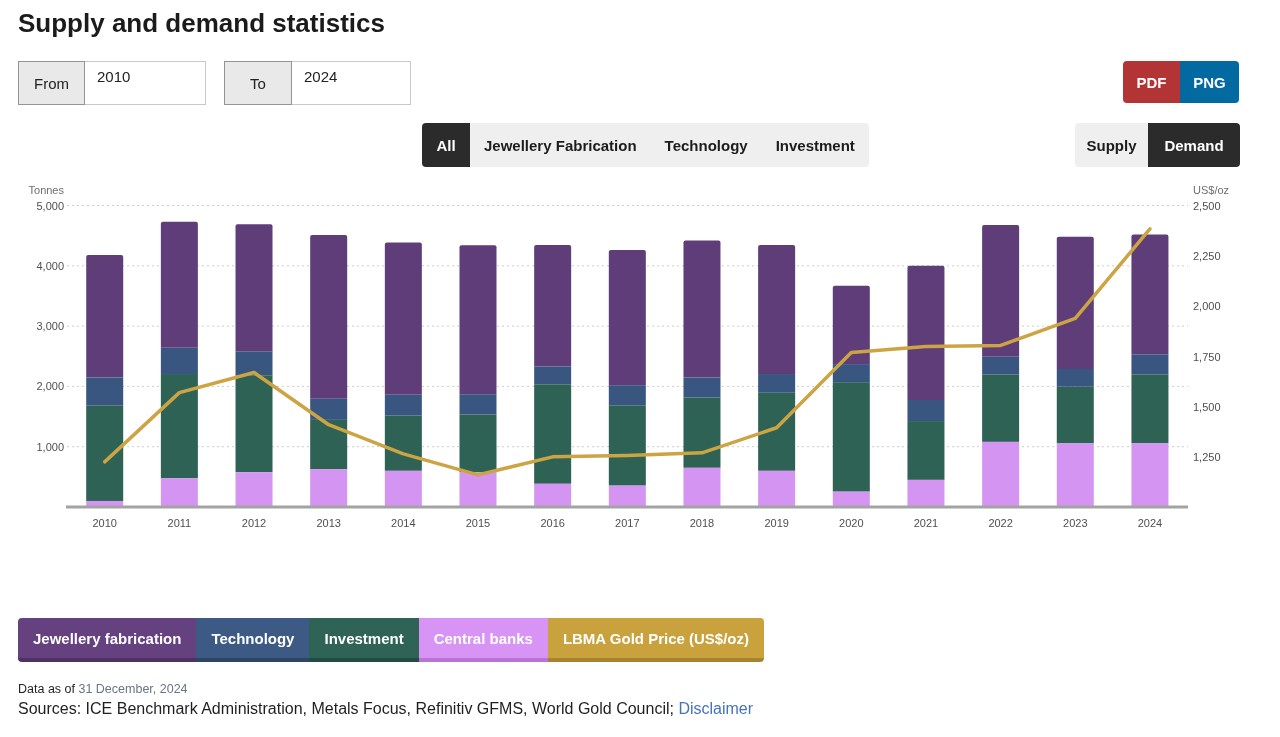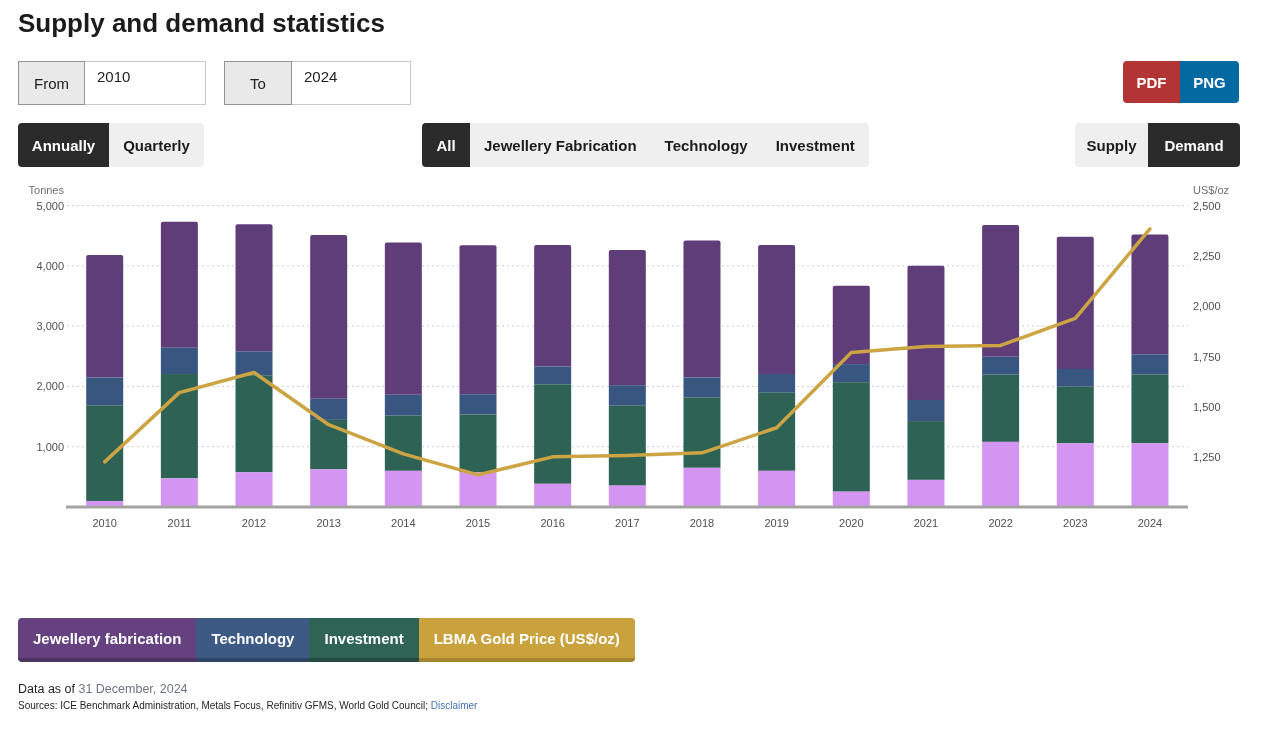--- a/index.html
+++ b/index.html
@@ -45,21 +45,21 @@
 
   
   #legend { position:absolute; left:18px; top:618px; display:flex; }
   .legend-item { height:44px; padding:0 15px; display:flex; align-items:center; justify-content:center; color:#fff; font-size:15px; font-weight:700; border-bottom:4px solid transparent; cursor:pointer; }
   .legend-item:first-child { border-radius:4px 0 0 4px; }
   .legend-item:last-child { border-radius:0 4px 4px 0; }
 
   
   .footer-line1 { position:absolute; left:18px; top:682px; font-size:12.5px; color:#1f1f1f; }
   .footer-line1 .muted { color:#6a7482; }
-  .footer-line2 { position:absolute; left:18px; top:700px; font-size:10px; color:#1f1f1f; }
+  .footer-line2 { position:absolute; left:18px; top:700px; font-size:16px; color:#1f1f1f; }
   .footer-line2 a { color:#4473bb; text-decoration:none; cursor:pointer; }
 </style>
 </head>
 <body>
 
 <div id="app">
 
   <h1 class="page-title">Supply and demand statistics</h1>
 
   <div class="range-group" id="from-group">
@@ -69,24 +69,20 @@
   <div class="range-group" id="to-group">
     <div class="cell-label">To</div>
     <input class="cell-input" type="text" value="2024" style="">
   </div>
 
   <div class="export-group">
     <button class="export-btn pdf" style="background: rgb(178, 52, 52);">PDF</button>
     <button class="export-btn png" style="background: #0369a1;">PNG</button>
   </div>
 
-  <div class="tab-group" id="freq-group">
-    <div class="tab-row-btn t0 dark">Annually</div>
-    <div class="tab-row-btn t1">Quarterly</div>
-  </div>
 
   <div class="tab-group" id="cat-group">
     <div class="tab-row-btn t0 dark">All</div>
     <div class="tab-row-btn tp">Jewellery Fabrication</div>
     <div class="tab-row-btn tp">Technology</div>
     <div class="tab-row-btn tp tlast">Investment</div>
   </div>
 
   <div class="tab-group" id="side-group">
     <div class="tab-row-btn t0">Supply</div>
@@ -190,19 +186,20 @@
         <text x="1000.62" y="345" text-anchor="middle" class="year-label">2022</text>
         <text x="1075.28" y="345" text-anchor="middle" class="year-label">2023</text>
         <text x="1149.94" y="345" text-anchor="middle" class="year-label">2024</text>
       </svg>
   </div>
 
   <div id="legend">
     <div class="legend-item" style="background: rgb(101, 65, 128); border-bottom-color: rgb(78, 50, 99);">Jewellery fabrication</div>
     <div class="legend-item" style="background: rgb(61, 90, 133); border-bottom-color: rgb(47, 69, 102);">Technology</div>
     <div class="legend-item" style="background: rgb(46, 99, 85); border-bottom-color: rgb(35, 76, 65);">Investment</div>
+    <div class="legend-item" style="background: rgb(216, 148, 245); border-bottom-color: rgb(185, 115, 214);">Central banks</div>
     <div class="legend-item" style="background: rgb(201, 162, 62); border-bottom-color: rgb(165, 132, 47);">LBMA Gold Price (US$/oz)</div>
   </div>
 
   <div class="footer-line1"><span>Data as of </span><span class="muted">31 December, 2024</span></div>
   <div class="footer-line2"><span>Sources: ICE Benchmark Administration, Metals Focus, Refinitiv GFMS, World Gold Council; </span><a>Disclaimer</a></div>
 
 </div>
 
 </body></html>

